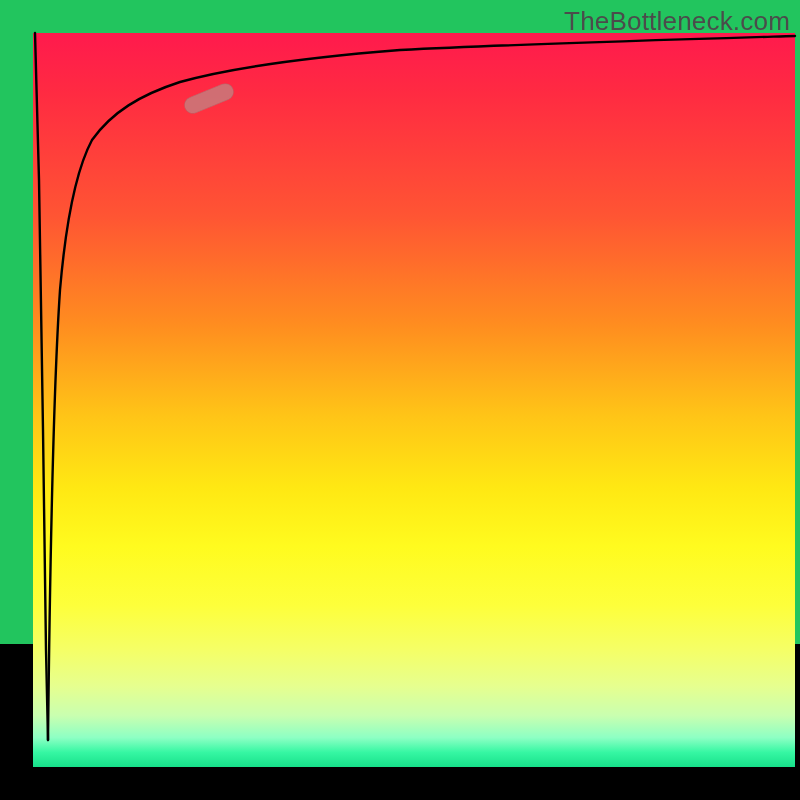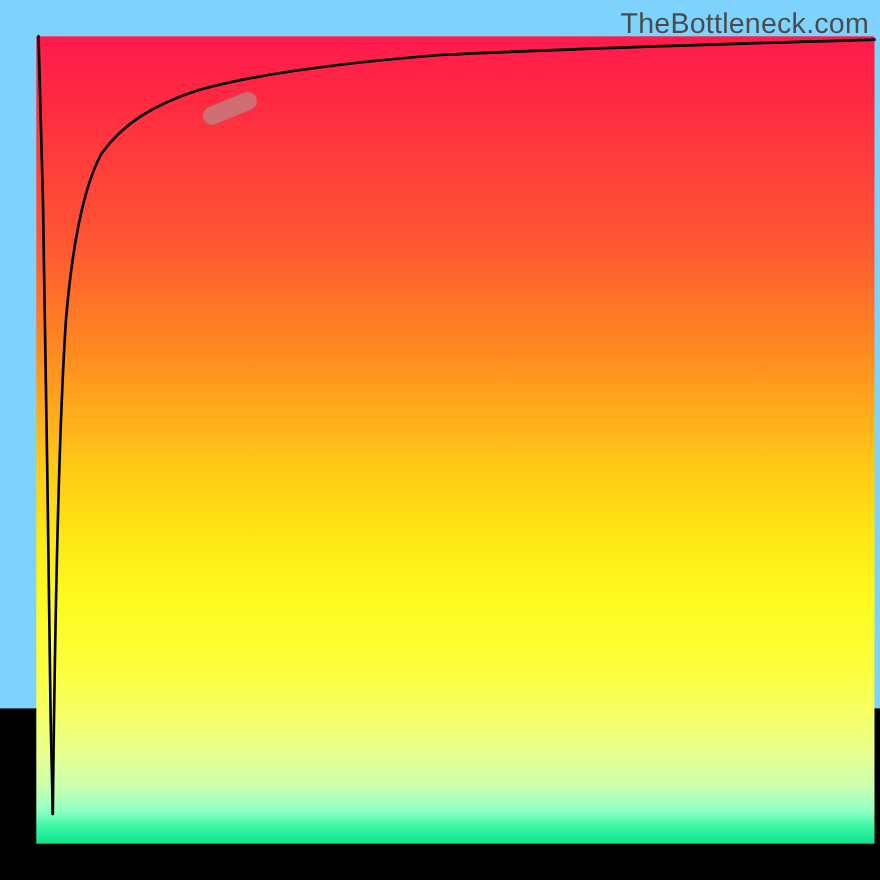--- a/index.html
+++ b/index.html
@@ -8,21 +8,21 @@
     width: 800px;
     height: 800px;
     overflow: hidden;
     background: #000;
     font-family: Arial, Helvetica, sans-serif;
   }
   .stage {
     position: relative;
     width: 800px;
     height: 644px;
-    background: #7dd3fc;
+    background: #22c55e;
   }
   
   .plot-area {
     position: absolute;
     left: 33px;
     top: 33px;
     width: 762px;
     height: 734px;
     
     background: linear-gradient(

